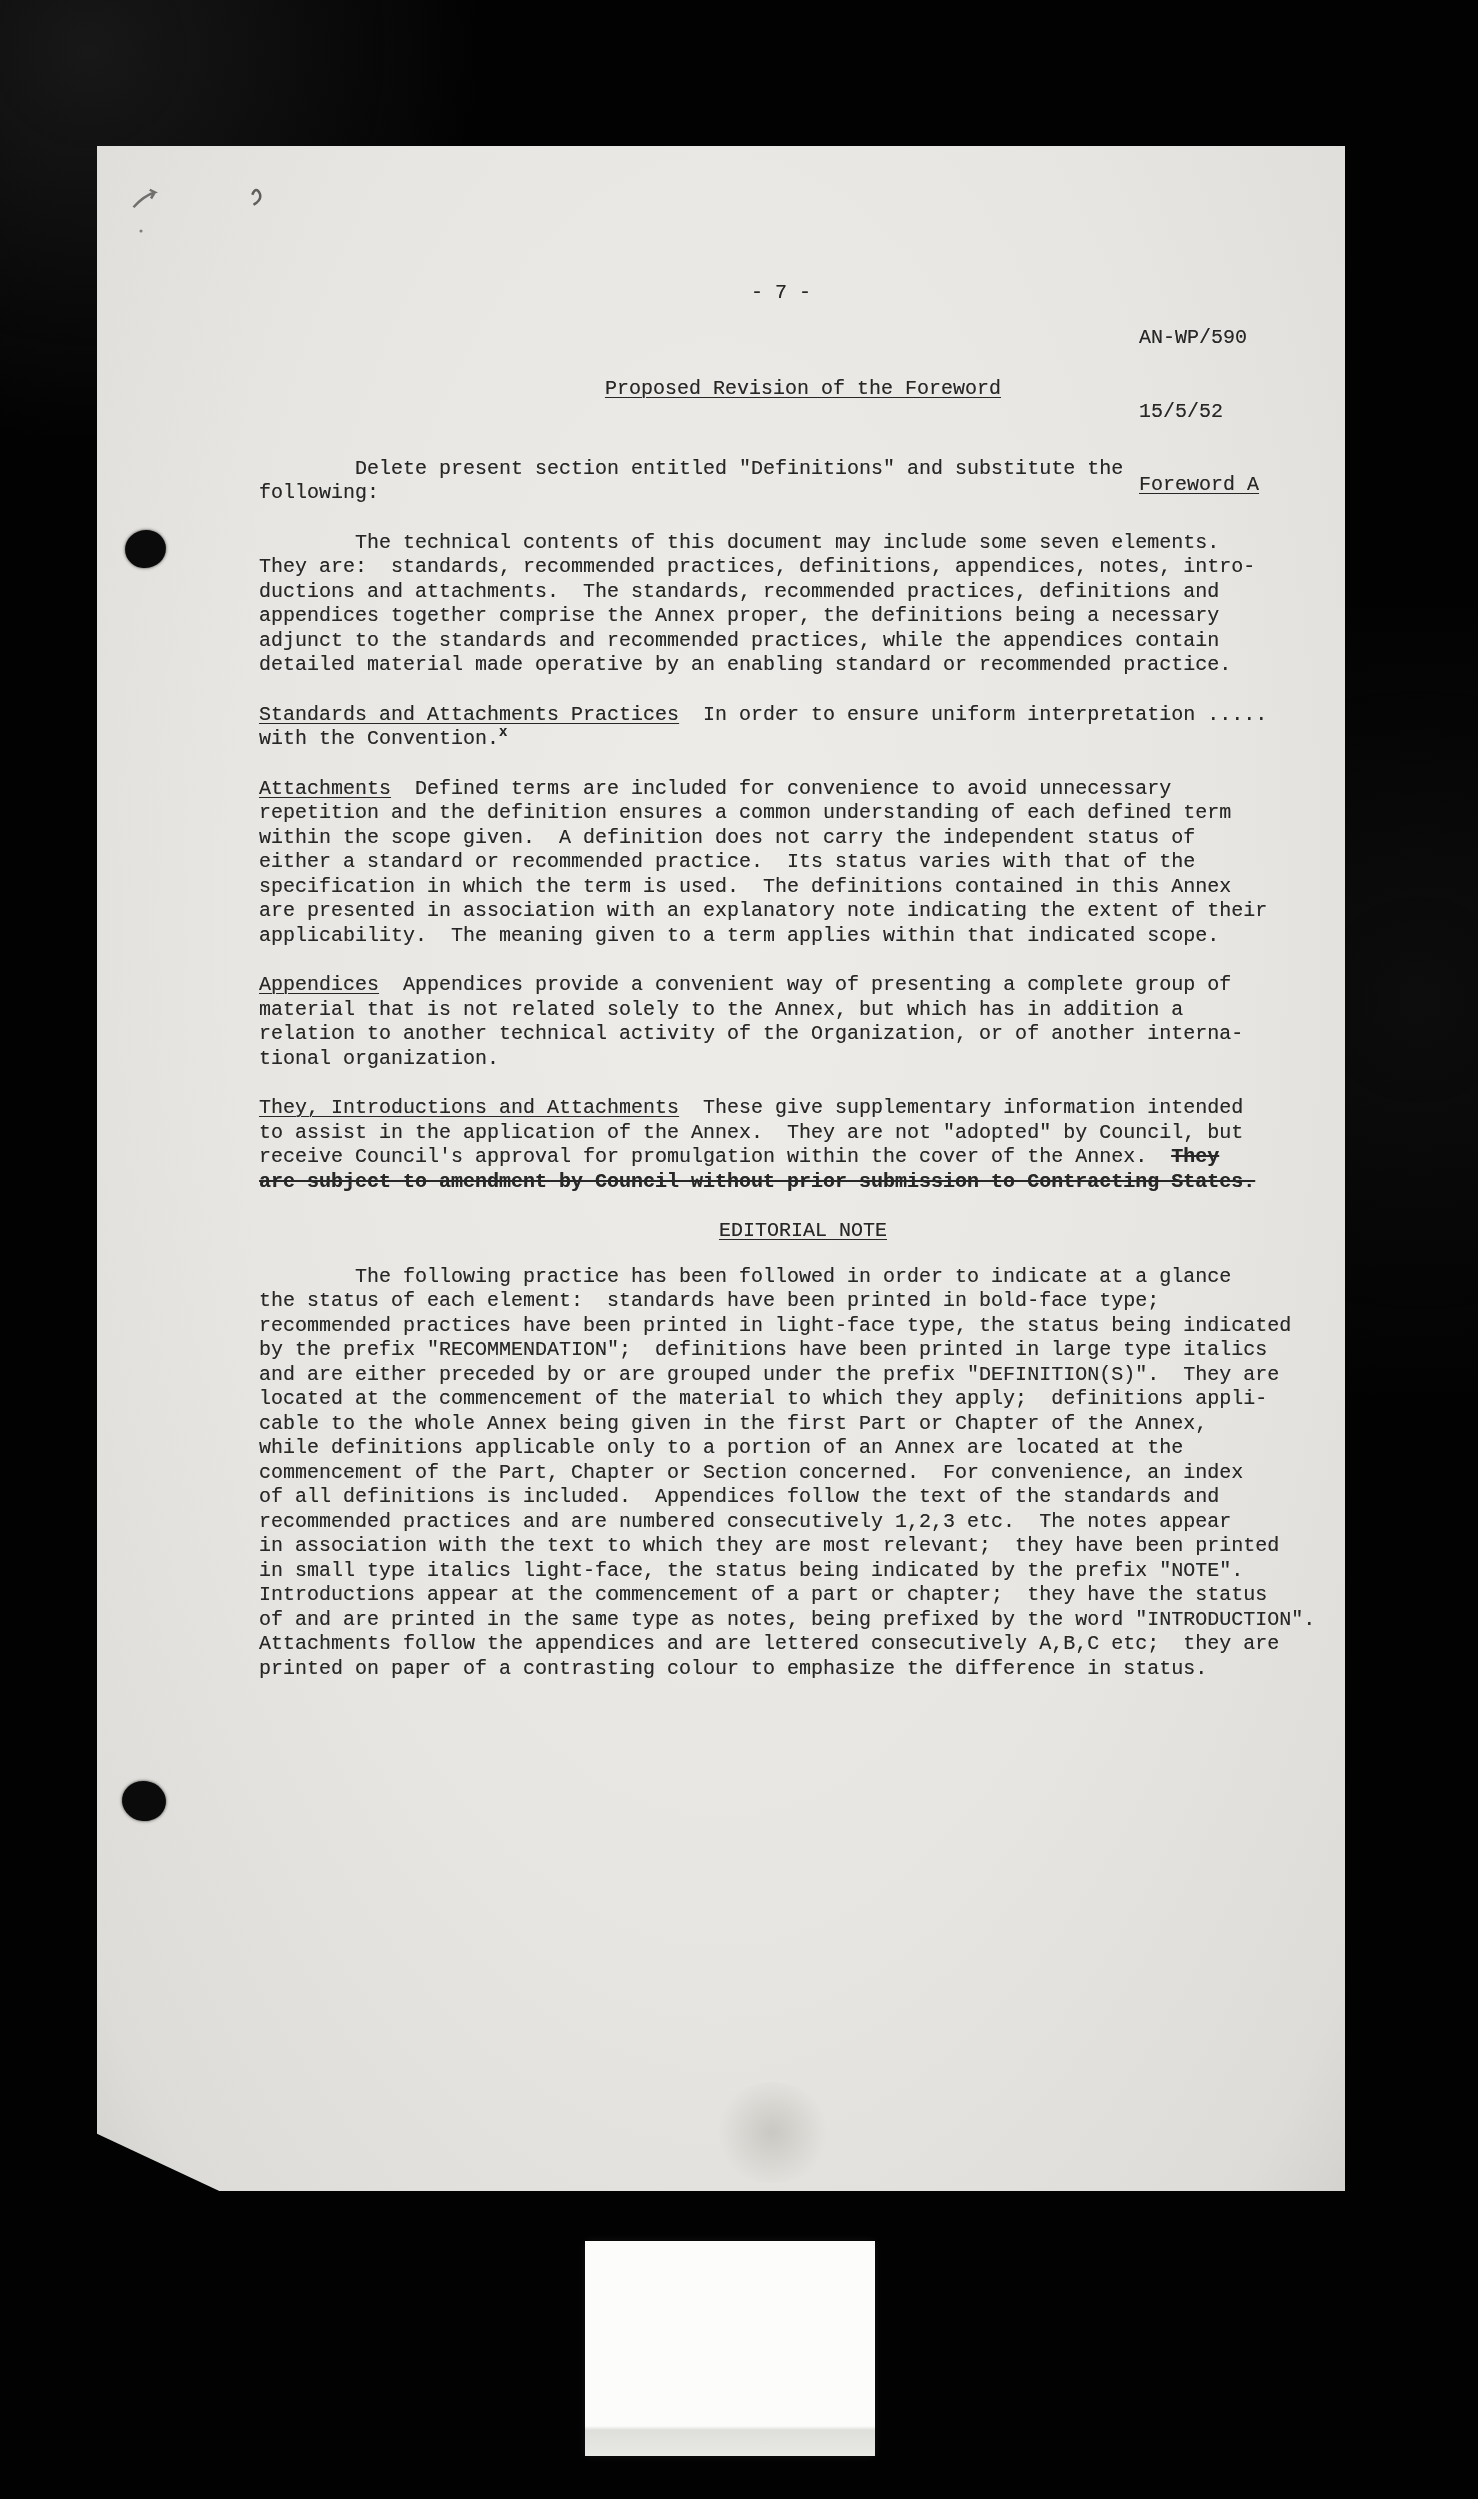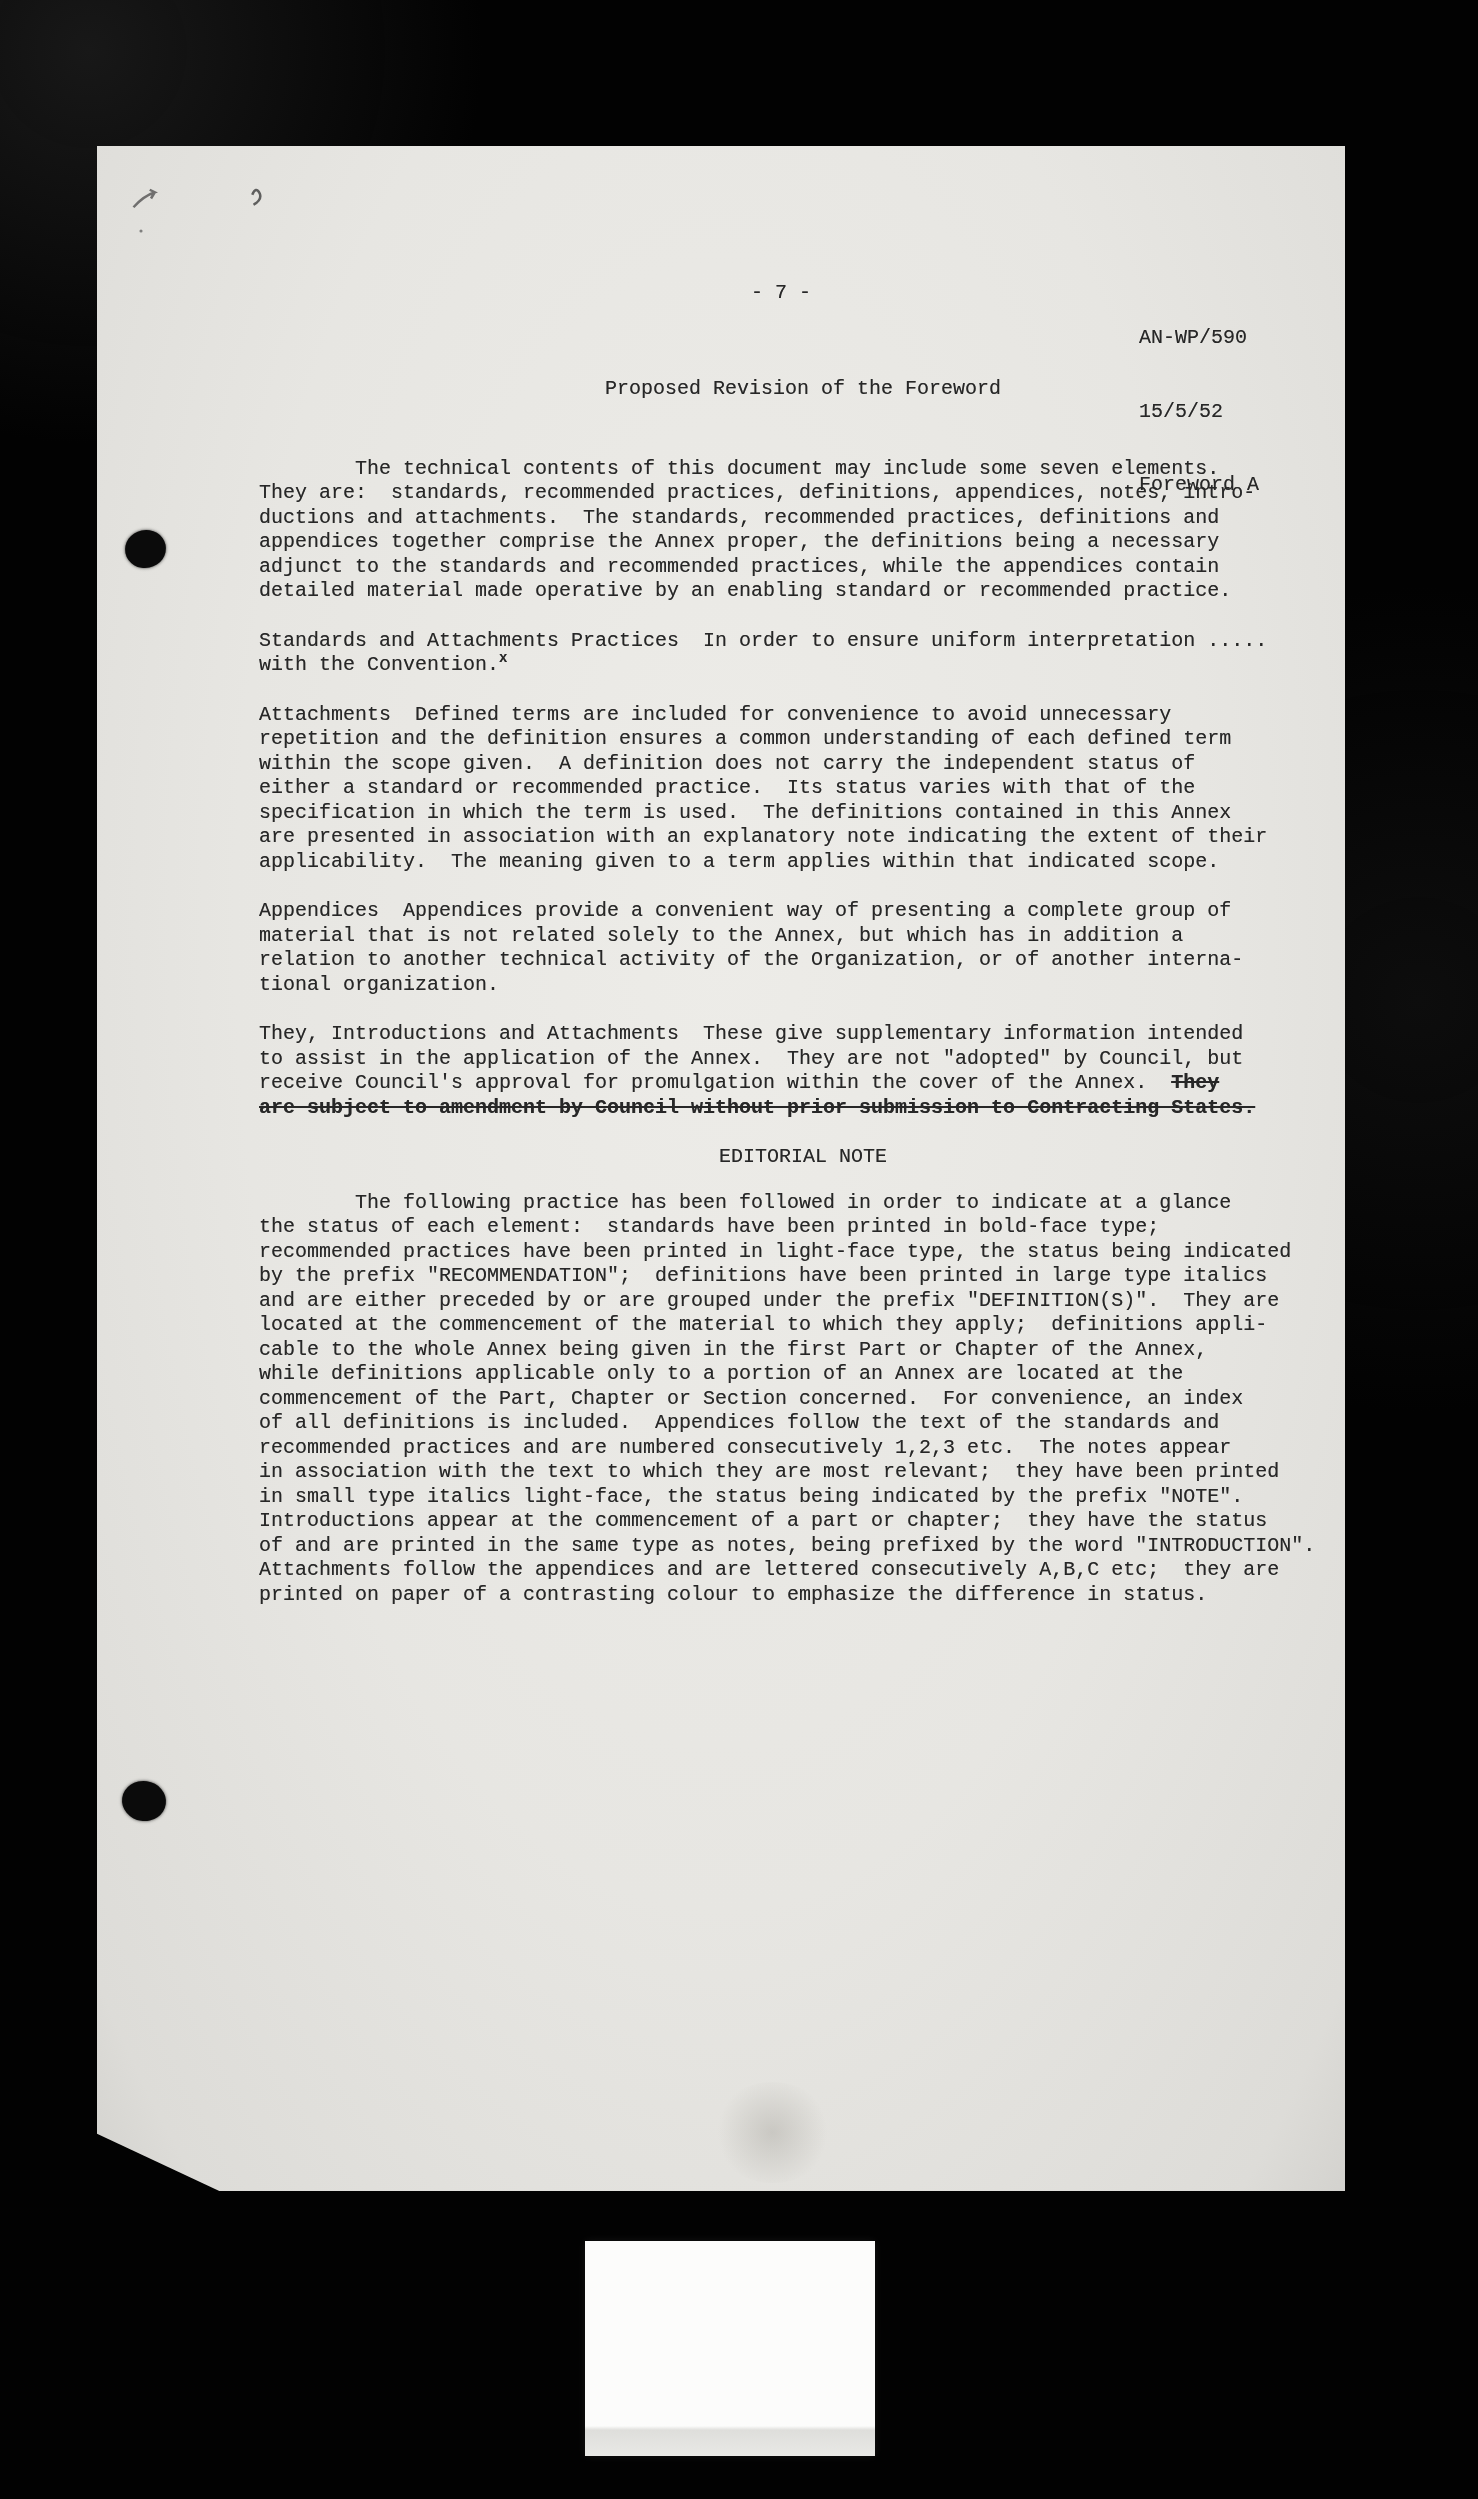--- a/index.html
+++ b/index.html
@@ -26,20 +26,21 @@
 
   .type {
     font-size: 20px;
     line-height: 24.5px;
     white-space: pre-wrap;
     text-shadow: 0 0 0.6px rgba(25,25,25,0.45);
     color: #272727;
   }
 
   .underlined {
+    text-decoration: underline;
     text-decoration-thickness: 1.3px;
     text-underline-offset: 3.1px;
   }
 
   .pagenum { position: absolute; left: 654px; top: 135px; }
 
   .refblock { position: absolute; left: 1042px; top: 131px; }
 
   .column {
     position: absolute;
@@ -121,20 +122,22 @@
   <div class="refblock type">
     <div>AN-WP/590</div>
     <div>15/5/52</div>
     <div class="underlined">Foreword A</div>
   </div>
 
   <div class="column">
 
     <div class="center title-wrap"><span class="type underlined">Proposed Revision of the Foreword</span></div>
 
+    <p class="type para">        Delete present section entitled "Definitions" and substitute the
+following:</p>
 
 
     <p class="type para">        The technical contents of this document may include some seven elements.
 They are:  standards, recommended practices, definitions, appendices, notes, intro-
 ductions and attachments.  The standards, recommended practices, definitions and
 appendices together comprise the Annex proper, the definitions being a necessary
 adjunct to the standards and recommended practices, while the appendices contain
 detailed material made operative by an enabling standard or recommended practice.</p>
 
     <p class="type para"><span class="underlined">Standards and Attachments Practices</span><span>  In order to ensure uniform interpretation .....

